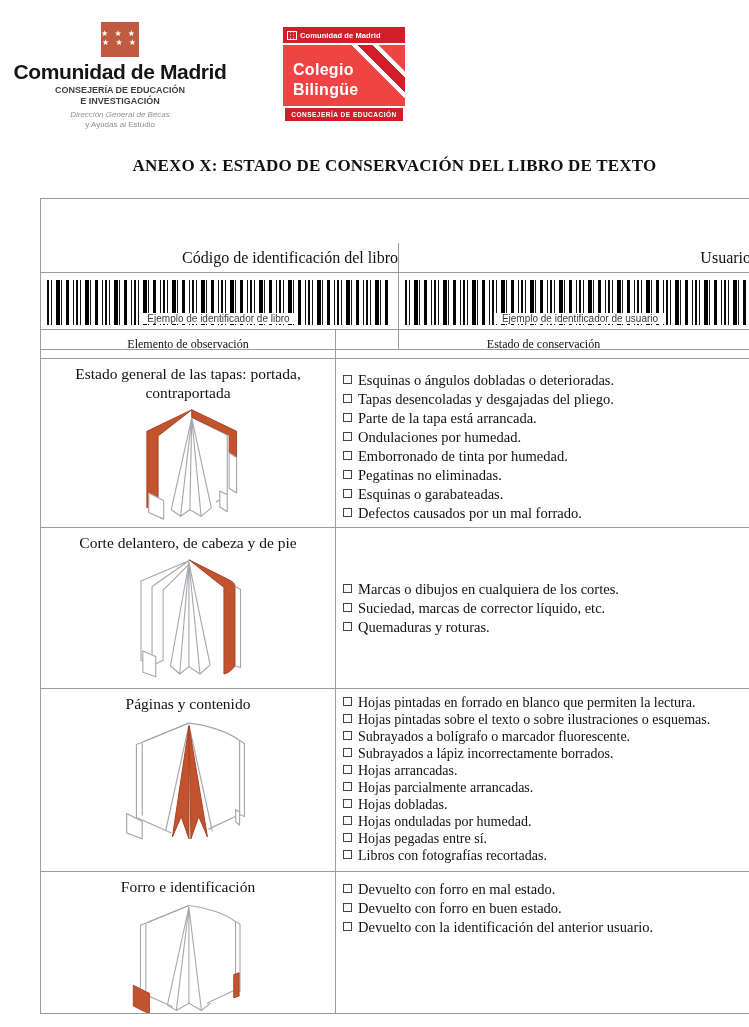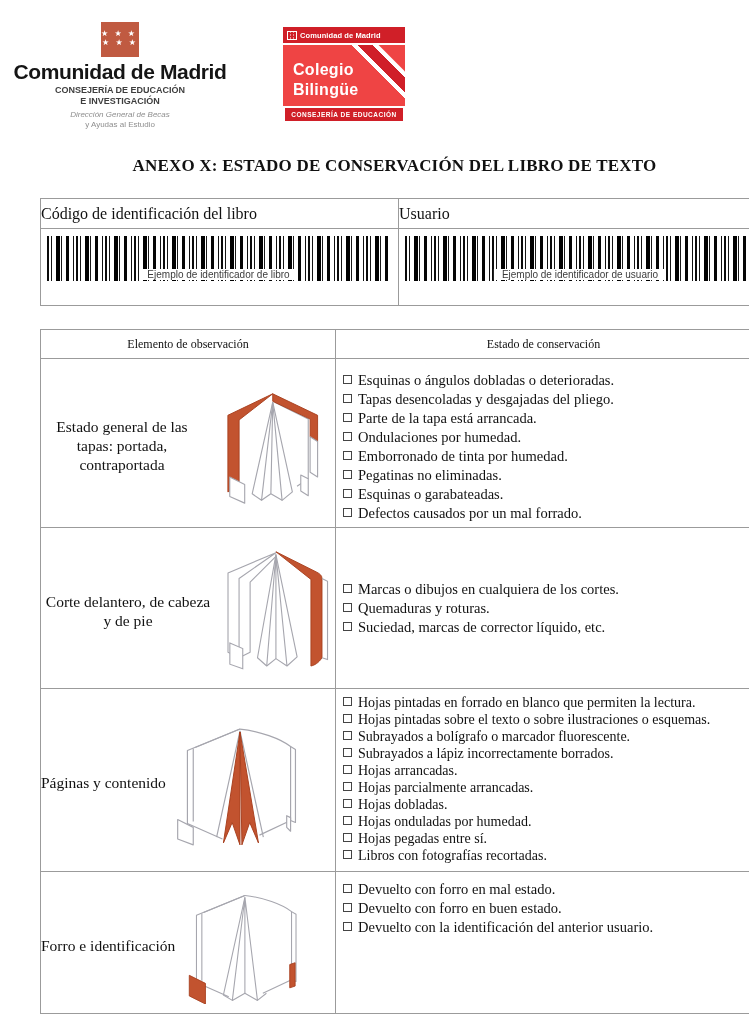--- a/index.html
+++ b/index.html
@@ -40,21 +40,21 @@
                text-align:center; line-height:13px; letter-spacing:0.5px; margin:0 2px; }
 
   
   .doc-title { position:absolute; top:156px; left:40px; width:709px; text-align:center;
                font-size:17px; font-weight:bold; letter-spacing:0.2px; }
 
   
   .id-table { position:absolute; top:198px; left:40px; width:712px;
               border:1px solid #9b9b9b; }
   .id-head { display:grid; grid-template-columns:358px 1fr; border-bottom:1px solid #9b9b9b; }
-  .id-head > div { height:29px; line-height:29px; text-align:left; font-size:16px; }
+  .id-head > div { height:29px; line-height:29px; text-align:right; font-size:16px;margin-top:44px; }
   .id-head > div:first-child { border-right:1px solid #9b9b9b; }
   .id-body { display:grid; grid-template-columns:358px 1fr; }
   .id-body > div { height:76px; padding:6px 4px 0 4px; position:relative; }
   .id-body > div:first-child { border-right:1px solid #9b9b9b; }
   .barcode { position:relative; height:45px; margin:1px 4px 0 2px;
              background:repeating-linear-gradient(90deg,
                #0b0b0b 0 2px,#fff 2px 4px,#161616 4px 5px,#fff 5px 9px,
                #000 9px 13px,#fff 13px 14px,#1a1a1a 14px 15px,#fff 15px 19px,
                #050505 19px 22px,#fff 22px 26px,#111 26px 27px,#fff 27px 29px); }
   .id-body > div:last-child .barcode { margin-right:-8px; }
@@ -65,21 +65,21 @@
   
   .obs-table { position:absolute; top:329px; left:40px; width:712px; border:1px solid #9b9b9b; }
   .obs-head { display:grid; grid-template-columns:295px 1fr; }
   .obs-head > div { height:28px; line-height:28px; text-align:center; font-size:12px; }
   .obs-head > div:first-child { border-right:1px solid #9b9b9b; }
   .obs-row { display:grid; grid-template-columns:295px 1fr; border-top:1px solid #9b9b9b; }
   .obs-rows .obs-row:nth-child(1) { height:169px; }
   .obs-rows .obs-row:nth-child(2) { height:161px; }
   .obs-rows .obs-row:nth-child(3) { height:183px; }
   .obs-rows .obs-row:nth-child(4) { height:142px; }
-  .element-cell { border-right:1px solid #9b9b9b; display:flex; flex-direction:row;
+  .element-cell { border-right:1px solid #9b9b9b; display:flex; flex-direction:column;
                   align-items:center; padding-top:5px; overflow:hidden; }
   .element-label { font-size:15.5px; line-height:19px; text-align:center; max-width:288px; }
   .illu-wrap { margin-top:5px; }
   .cond-cell { display:flex; flex-direction:column; padding:8px 6px 0 7px; overflow:hidden; }
   .obs-rows .obs-row:nth-child(1) .cond-cell { padding-top:12px; }
   .obs-rows .obs-row:nth-child(2) .cond-cell { justify-content:center; padding-top:0; }
   .obs-rows .obs-row:nth-child(3) .cond-cell { padding-top:5px; }
   .check-item { display:flex; align-items:baseline; font-size:14.5px; line-height:19px;
                 white-space:nowrap; }
   .obs-rows .obs-row:nth-child(3) .check-item { line-height:17px; font-size:14px; }
@@ -231,26 +231,26 @@
       </div>
     </div>
     <div class="cond-cell">
   <div class="check-item">
     <span class="checkbox"></span>
     <span class="check-label">Marcas o dibujos en cualquiera de los cortes.</span>
   </div>
 
   <div class="check-item">
     <span class="checkbox"></span>
+    <span class="check-label">Suciedad, marcas de corrector líquido, etc.</span>
+  </div>
+
+  <div class="check-item">
+    <span class="checkbox"></span>
     <span class="check-label">Quemaduras y roturas.</span>
-  </div>
-
-  <div class="check-item">
-    <span class="checkbox"></span>
-    <span class="check-label">Suciedad, marcas de corrector líquido, etc.</span>
   </div>
 </div>
   </div>
 
   <div class="obs-row">
     <div class="element-cell">
       <div class="element-label">Páginas y contenido</div>
       <div class="illu-wrap">
 
         <svg class="book-illu" viewBox="0 0 150 126" width="146" height="123">

